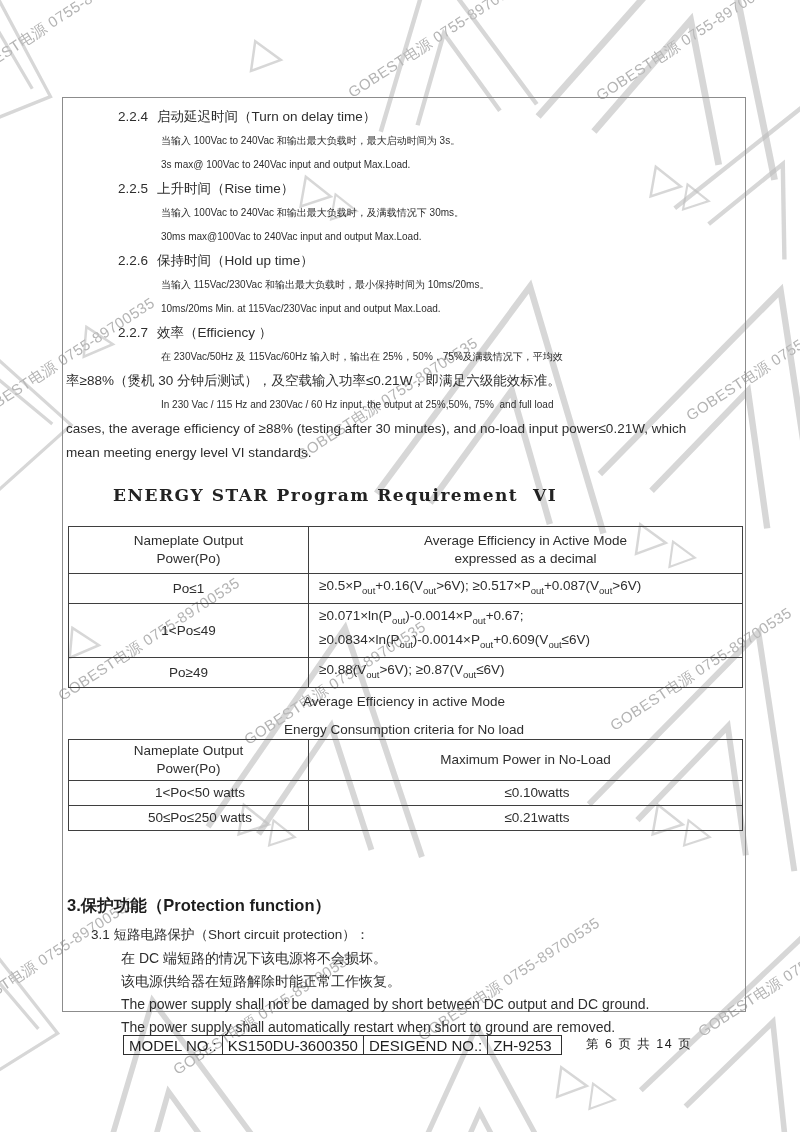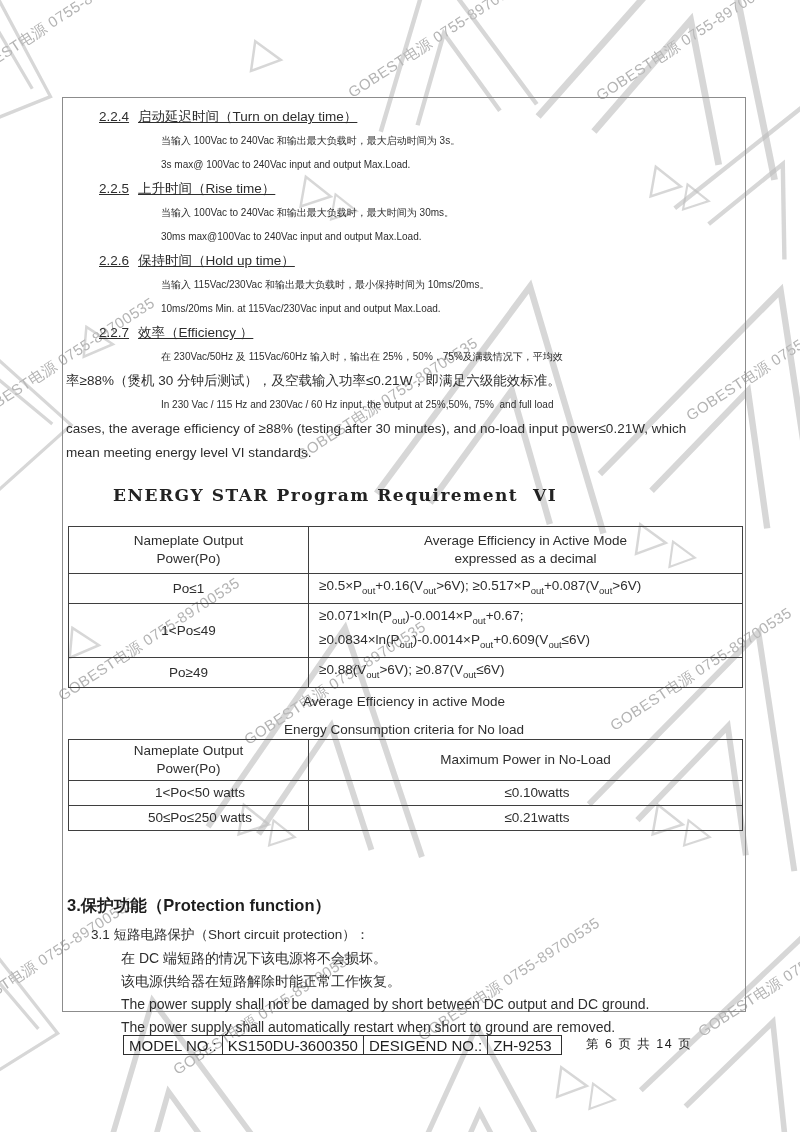--- a/index.html
+++ b/index.html
@@ -9,21 +9,21 @@
   
   .wm-layer{position:absolute;left:0;top:0;width:100%;height:100%;z-index:0;pointer-events:none;}
   .wm-text{position:absolute;color:#a7a7a7;opacity:.85;font-size:15px;letter-spacing:.5px;
            white-space:nowrap;transform:rotate(-33deg);transform-origin:left center;}
   .wm-shape{position:absolute;opacity:.6;}
   .wm-shape svg{display:block;overflow:visible;}
 
   
   .content{position:absolute;left:62px;top:97px;width:684px;height:915px;
            border:1px solid #8c8c8c;z-index:1;box-sizing:border-box;padding-top:7px;}
-  .spec-head{margin-left:36px;line-height:24px;font-size:13.5px;white-space:pre;text-decoration:underline;}
+  .spec-head{margin-left:55px;line-height:24px;font-size:13.5px;white-space:pre;}
   .spec-head .num{margin-right:9px;}
   .spec-line{margin-left:98px;line-height:24px;font-size:10px;white-space:pre;}
   .flush{margin-left:3px;line-height:24px;font-size:13.5px;white-space:pre;}
 
   .energy-heading{margin:20px 0 0 50px;font-family:"DejaVu Serif","Liberation Serif",serif;
                   font-size:17px;font-weight:600;letter-spacing:1.5px;white-space:pre;color:#222;}
 
   table.spec{border-collapse:collapse;table-layout:fixed;width:674px;margin:21px 0 0 5px;}
   table.spec td{border:1px solid #3f3f3f;font-size:13.5px;vertical-align:middle;}
   table.spec td.hdr{text-align:center;height:44px;line-height:18px;white-space:pre-line;}
@@ -225,21 +225,21 @@
 
   <div class="content">
 
     <div>
       <div class="spec-head"><span class="num">2.2.4</span><span>启动延迟时间（Turn on delay time）</span></div>
       <div class="spec-line">当输入 100Vac to 240Vac 和输出最大负载时，最大启动时间为 3s。</div>
       <div class="spec-line">3s max@ 100Vac to 240Vac input and output Max.Load.</div>
     </div>
     <div>
       <div class="spec-head"><span class="num">2.2.5</span><span>上升时间（Rise time）</span></div>
-      <div class="spec-line">当输入 100Vac to 240Vac 和输出最大负载时，最大时间为 30ms。</div>
+      <div class="spec-line">当输入 100Vac to 240Vac 和输出最大负载时，及满载情况下 30ms。</div>
       <div class="spec-line">30ms max@100Vac to 240Vac input and output Max.Load.</div>
     </div>
     <div>
       <div class="spec-head"><span class="num">2.2.6</span><span>保持时间（Hold up time）</span></div>
       <div class="spec-line">当输入 115Vac/230Vac 和输出最大负载时，最小保持时间为 10ms/20ms。</div>
       <div class="spec-line">10ms/20ms Min. at 115Vac/230Vac input and output Max.Load.</div>
     </div>
 
     <div>
       <div class="spec-head"><span class="num">2.2.7</span><span>效率（Efficiency ）</span></div>

